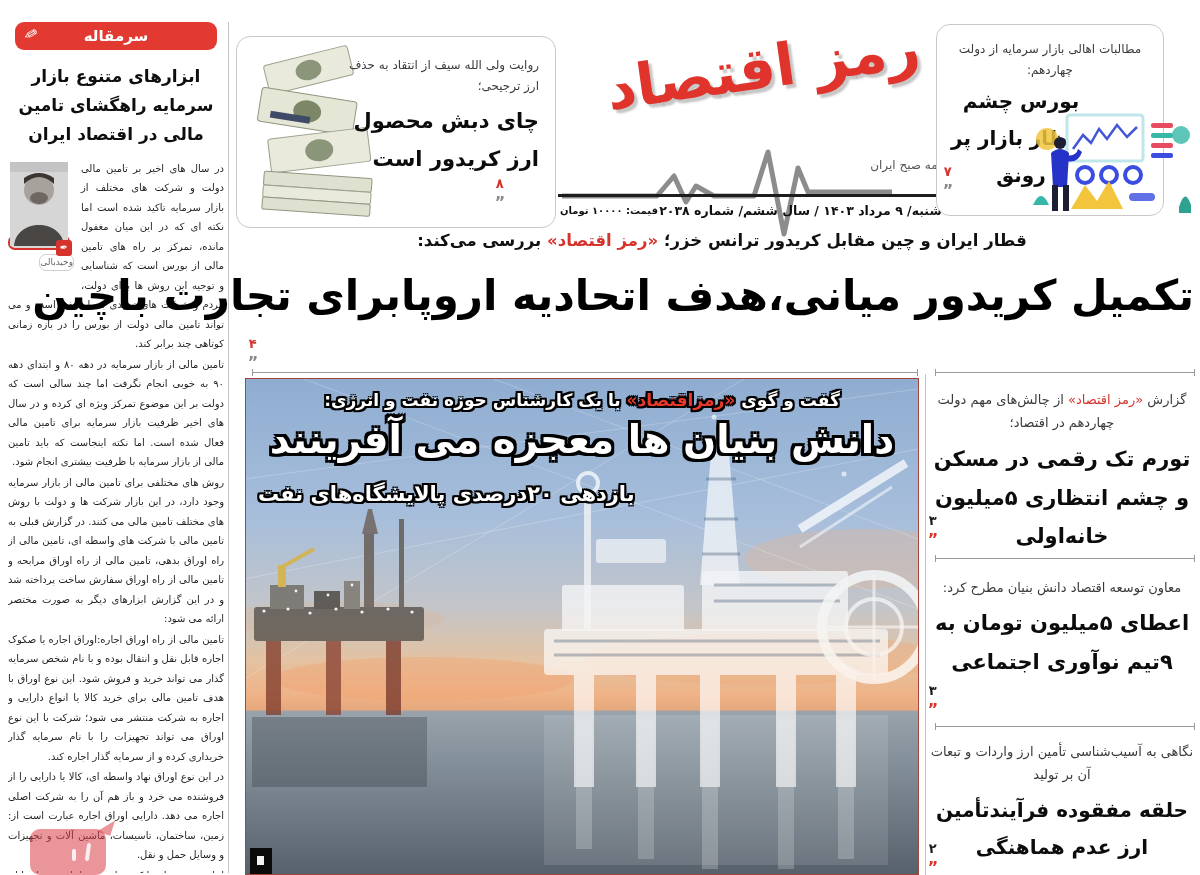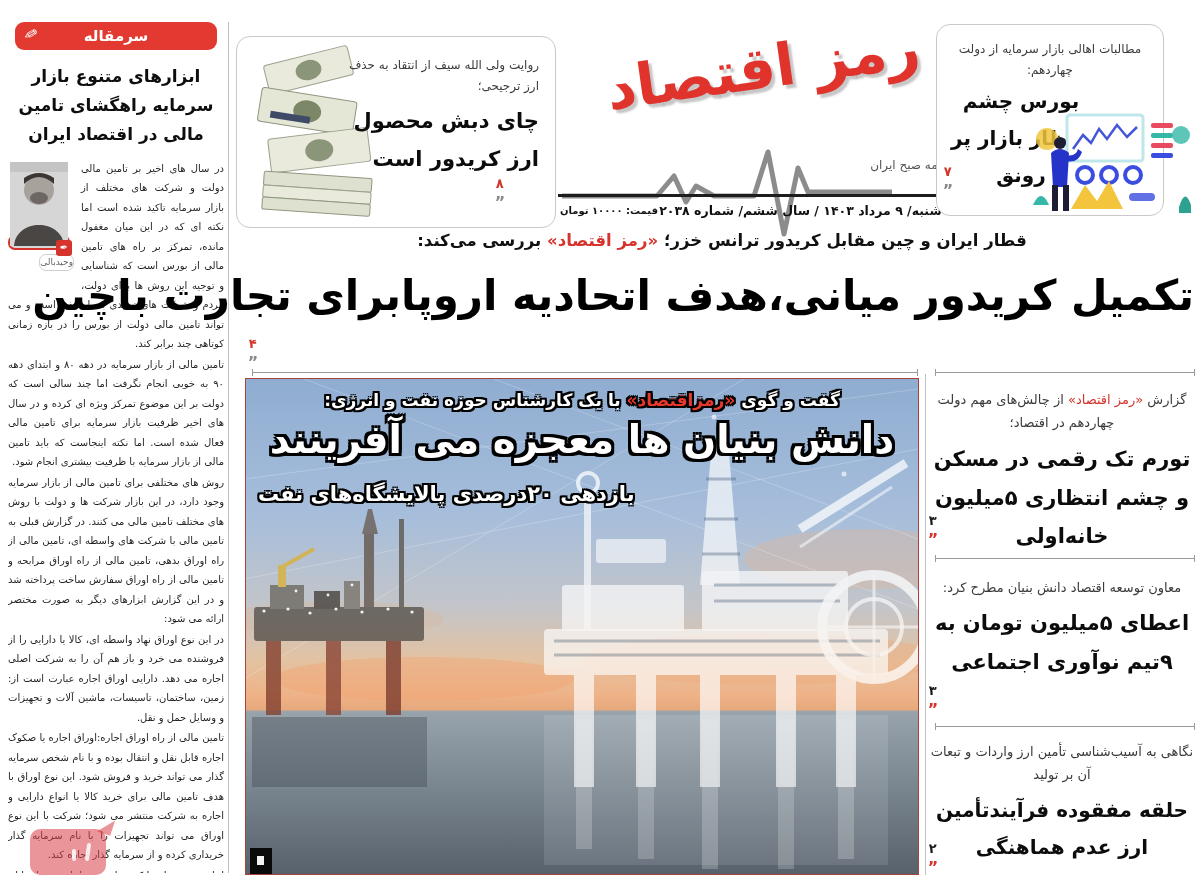--- a/index.html
+++ b/index.html
@@ -105,22 +105,22 @@
             <ellipse cx="29" cy="36" rx="9" ry="6" fill="#6e6662"></ellipse>
             <path d="M4,84 C6,56 52,56 54,84 Z" fill="#4a4644"></path>
           </svg>
         </span>
         <span class="author-corner">✒</span>
         <span class="author-name">وحیدبالی</span>
       </span>
       <p>در سال های اخیر بر تامین مالی دولت و شرکت های مختلف از بازار سرمایه تاکید شده است اما نکته ای که در این میان مغفول مانده، تمرکز بر راه های تامین مالی از بورس است که شناسایی و توجیه این روش ها برای دولت، مردم و شرکت های تولیدی بسیار مفید است و می تواند تامین مالی دولت از بورس را در بازه زمانی کوتاهی چند برابر کند.</p>
       <p>تامین مالی از بازار سرمایه در دهه ۸۰ و ابتدای دهه ۹۰ به خوبی انجام نگرفت اما چند سالی است که دولت بر این موضوع تمرکز ویژه ای کرده و در سال های اخیر ظرفیت بازار سرمایه برای تامین مالی فعال شده است. اما نکته اینجاست که باید تامین مالی از بازار سرمایه با ظرفیت بیشتری انجام شود.</p>
       <p>روش های مختلفی برای تامین مالی از بازار سرمایه وجود دارد، در این بازار شرکت ها و دولت با روش های مختلف تامین مالی می کنند. در گزارش قبلی به تامین مالی با شرکت های واسطه ای، تامین مالی از راه اوراق بدهی، تامین مالی از راه اوراق مرابحه و تامین مالی از راه اوراق سفارش ساخت پرداخته شد و در این گزارش ابزارهای دیگر به صورت مختصر ارائه می شود:</p>
+      <p>تامین مالی از راه اوراق اجاره:اوراق اجاره یا صکوک اجاره قابل نقل و انتقال بوده و با نام شخص سرمایه گذار می تواند خرید و فروش شود. این نوع اوراق با هدف تامین مالی برای خرید کالا یا انواع دارایی و اجاره به شرکت منتشر می شود؛ شرکت با این نوع اوراق می تواند تجهیزات را با نام سرمایه گذار خریداری کرده و از سرمایه گذار اجاره کند.</p>
       <p>در این نوع اوراق نهاد واسطه ای، کالا یا دارایی را از فروشنده می خرد و باز هم آن را به شرکت اصلی اجاره می دهد. دارایی اوراق اجاره عبارت است از: زمین، ساختمان، تاسیسات، ماشین آلات و تجهیزات و وسایل حمل و نقل.</p>
-      <p>تامین مالی از راه اوراق اجاره:اوراق اجاره یا صکوک اجاره قابل نقل و انتقال بوده و با نام شخص سرمایه گذار می تواند خرید و فروش شود. این نوع اوراق با هدف تامین مالی برای خرید کالا یا انواع دارایی و اجاره به شرکت منتشر می شود؛ شرکت با این نوع اوراق می تواند تجهیزات را با نام سرمایه گذار خریداری کرده و از سرمایه گذار اجاره کند.</p>
       <p>اجاره به شرط تملیک:در این نوع اجاره بعد از پایان مدت آن، مالکیت دارایی به مستاجر منتقل می شود، تا با این روش هم شرکت سرمایه پذیر منتفع شود و هم در پایان، دارایی برای مستاجر شود و بتواند عایدی خوبی از محل افزایش تورم داشته باشد.</p>
     </div>
   </div>
   <div id="fold-bubble">
       <i></i>
       <i></i>
     </div>
   <div class="vdiv" style="left:228px; top:22px; height:851px;"></div>
 
   <div id="masthead">

